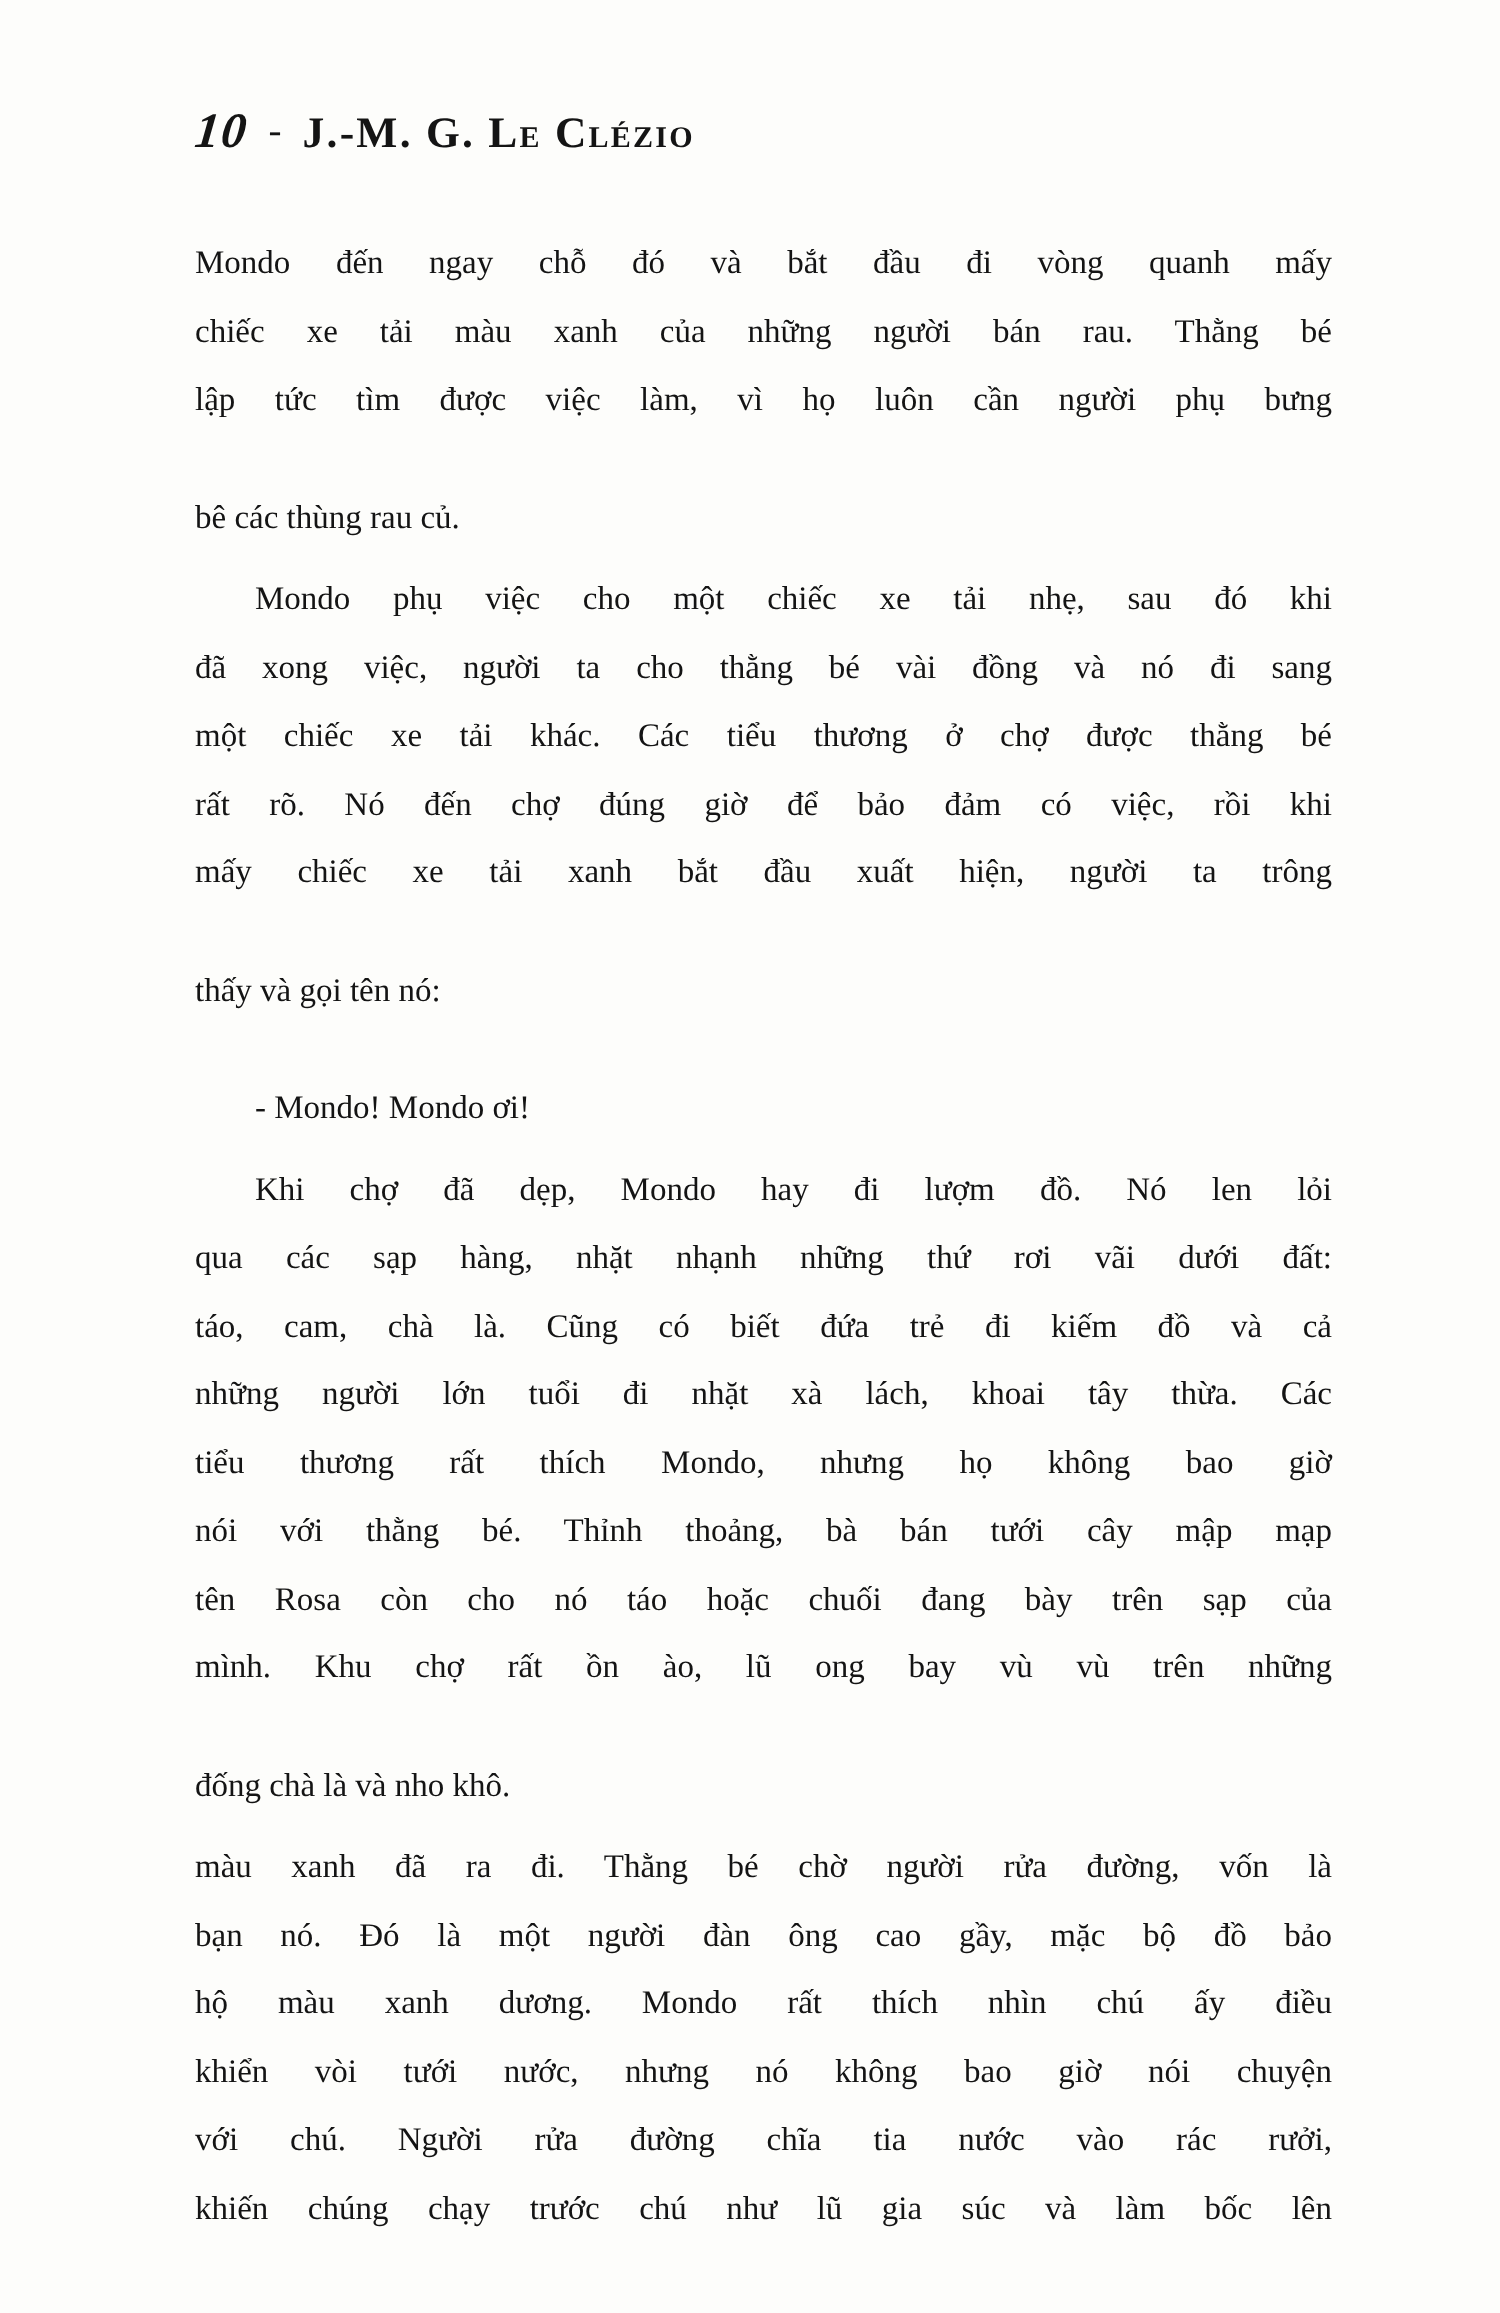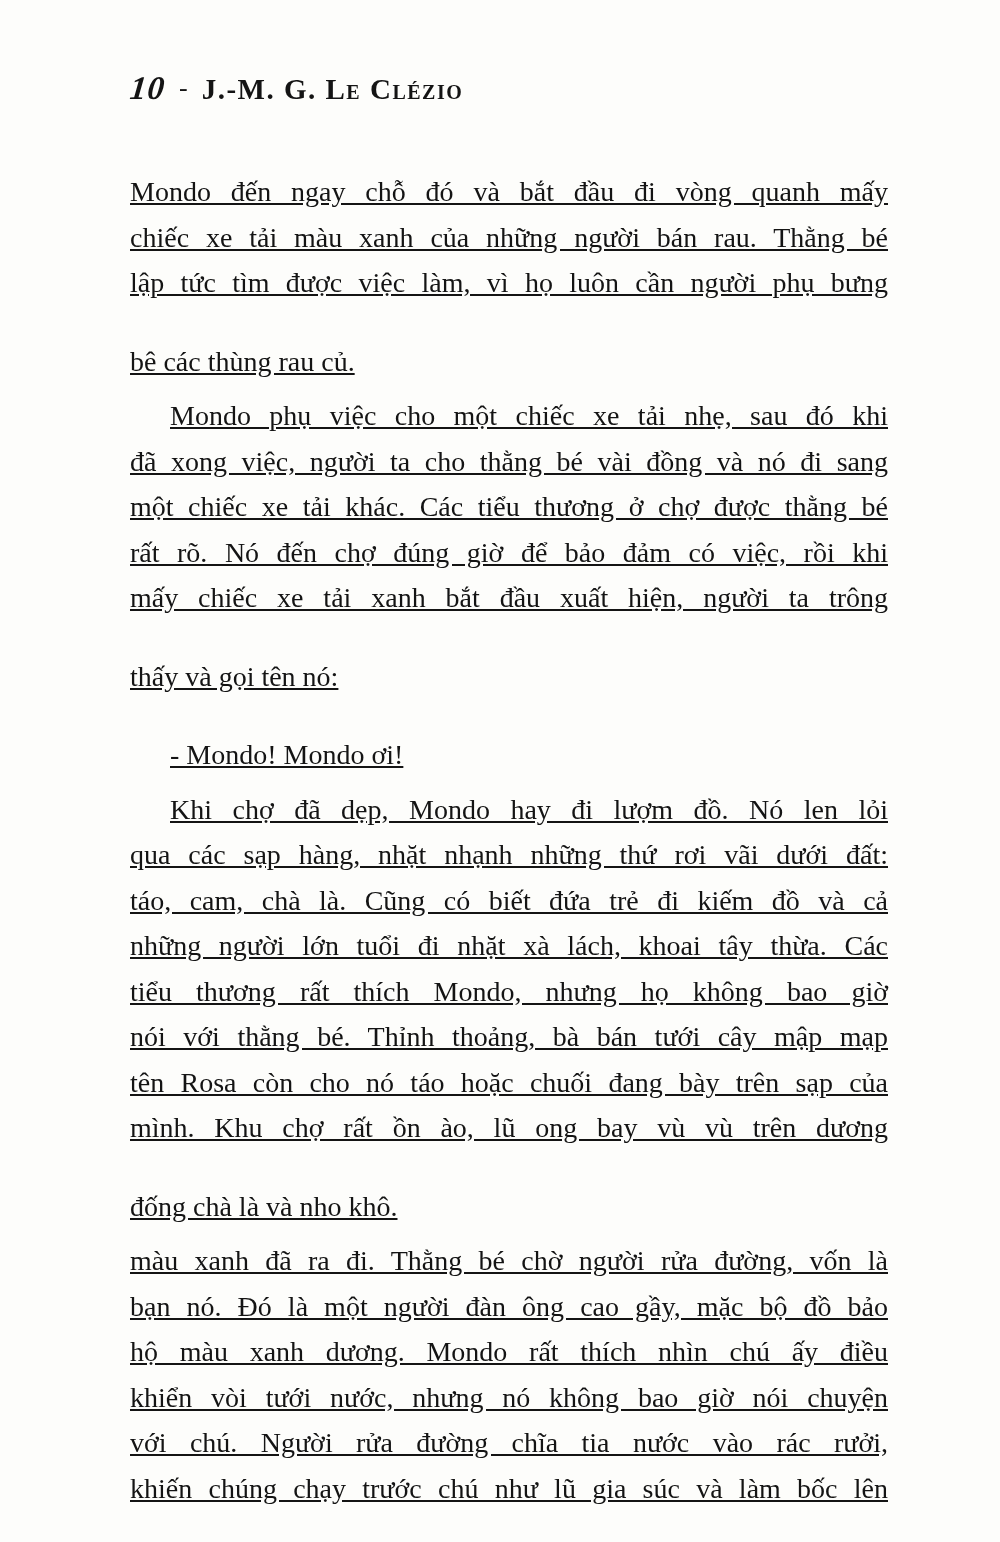--- a/index.html
+++ b/index.html
@@ -41,26 +41,25 @@
     top: -3px;
   }
   .author-name {
     font-variant: small-caps;
     font-size: 29px;
     font-weight: 600;
     letter-spacing: 1.5px;
   }
   .text-block {
     position: absolute;
-    top: 169px;
+    top: 152px;
     left: 130px;
     width: 758px;
-    font-size: 28px;
+    font-size: 22px;
     line-height: 45.5px;
-    text-decoration: underline;
   }
   .paragraph {
     margin: 0;
     padding: 0;
   }
   .paragraph + .paragraph {
     margin-top: 9px;
   }
   .line {
     text-align: justify;
@@ -106,21 +105,21 @@
         <div class="line last indent">- Mondo! Mondo ơi!</div>
       </div>
       <div class="paragraph">
         <div class="line indent">Khi chợ đã dẹp, Mondo hay đi lượm đồ. Nó len lỏi</div>
         <div class="line">qua các sạp hàng, nhặt nhạnh những thứ rơi vãi dưới đất:</div>
         <div class="line">táo, cam, chà là. Cũng có biết đứa trẻ đi kiếm đồ và cả</div>
         <div class="line">những người lớn tuổi đi nhặt xà lách, khoai tây thừa. Các</div>
         <div class="line">tiểu thương rất thích Mondo, nhưng họ không bao giờ</div>
         <div class="line">nói với thằng bé. Thỉnh thoảng, bà bán tưới cây mập mạp</div>
         <div class="line">tên Rosa còn cho nó táo hoặc chuối đang bày trên sạp của</div>
-        <div class="line">mình. Khu chợ rất ồn ào, lũ ong bay vù vù trên dương</div>
+        <div class="line">mình. Khu chợ rất ồn ào, lũ ong bay vù vù trên những</div>
         <div class="line last">đống chà là và nho khô.</div>
       </div>
       <div class="paragraph">
         <div class="line">màu xanh đã ra đi. Thằng bé chờ người rửa đường, vốn là</div>
         <div class="line">bạn nó. Đó là một người đàn ông cao gầy, mặc bộ đồ bảo</div>
         <div class="line">hộ màu xanh dương. Mondo rất thích nhìn chú ấy điều</div>
         <div class="line">khiển vòi tưới nước, nhưng nó không bao giờ nói chuyện</div>
         <div class="line">với chú. Người rửa đường chĩa tia nước vào rác rưởi,</div>
         <div class="line">khiến chúng chạy trước chú như lũ gia súc và làm bốc lên</div>
       </div>

